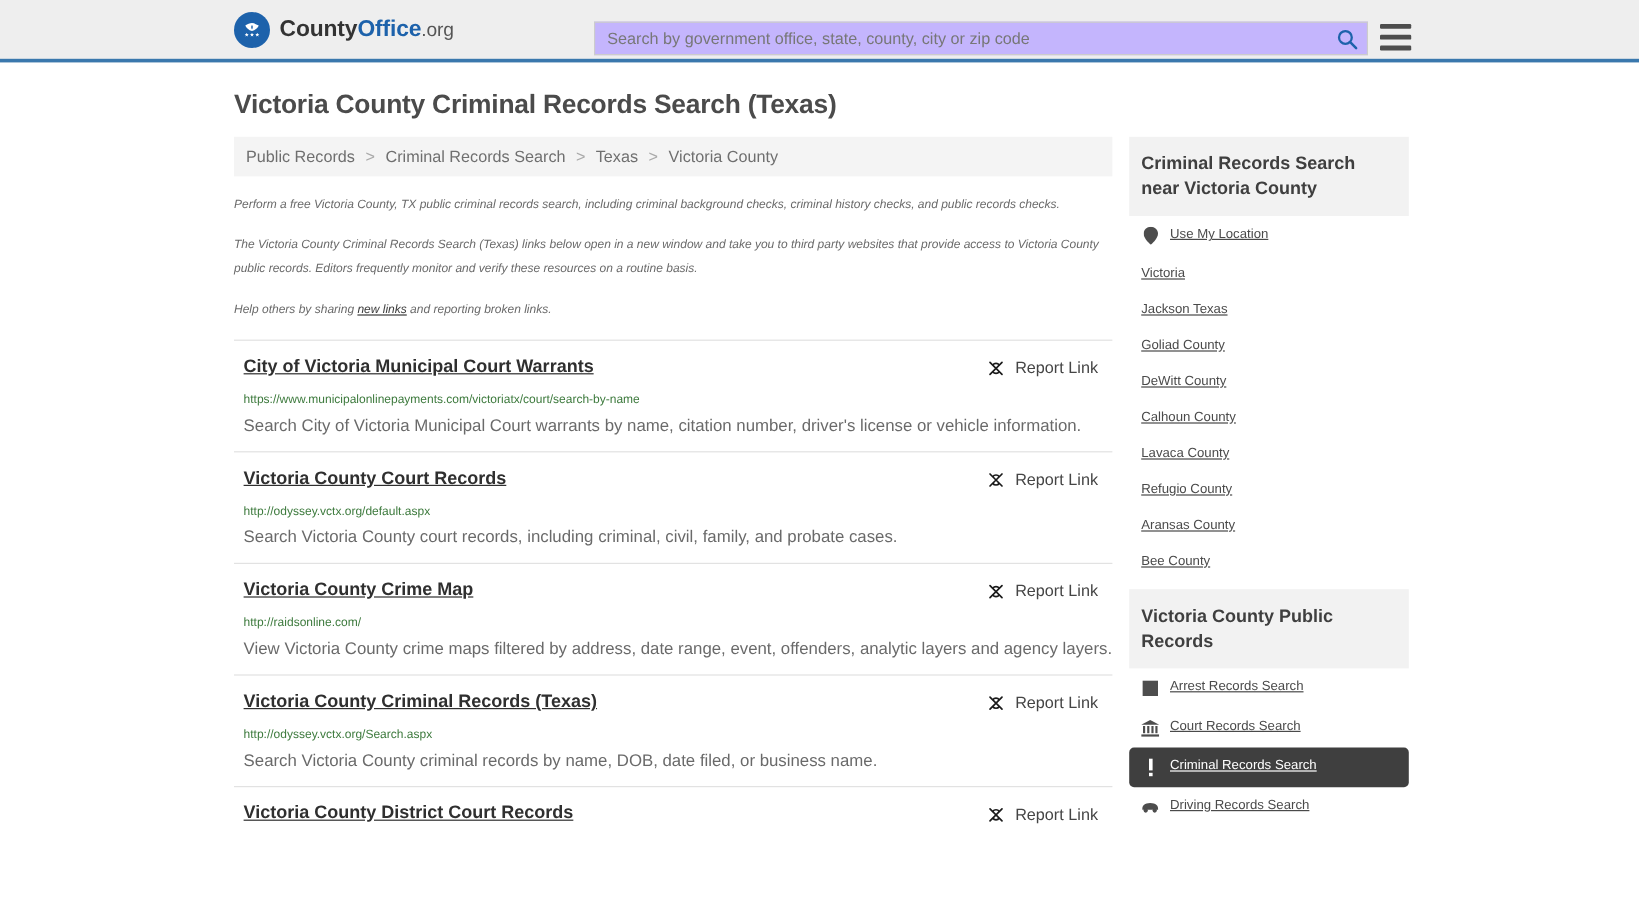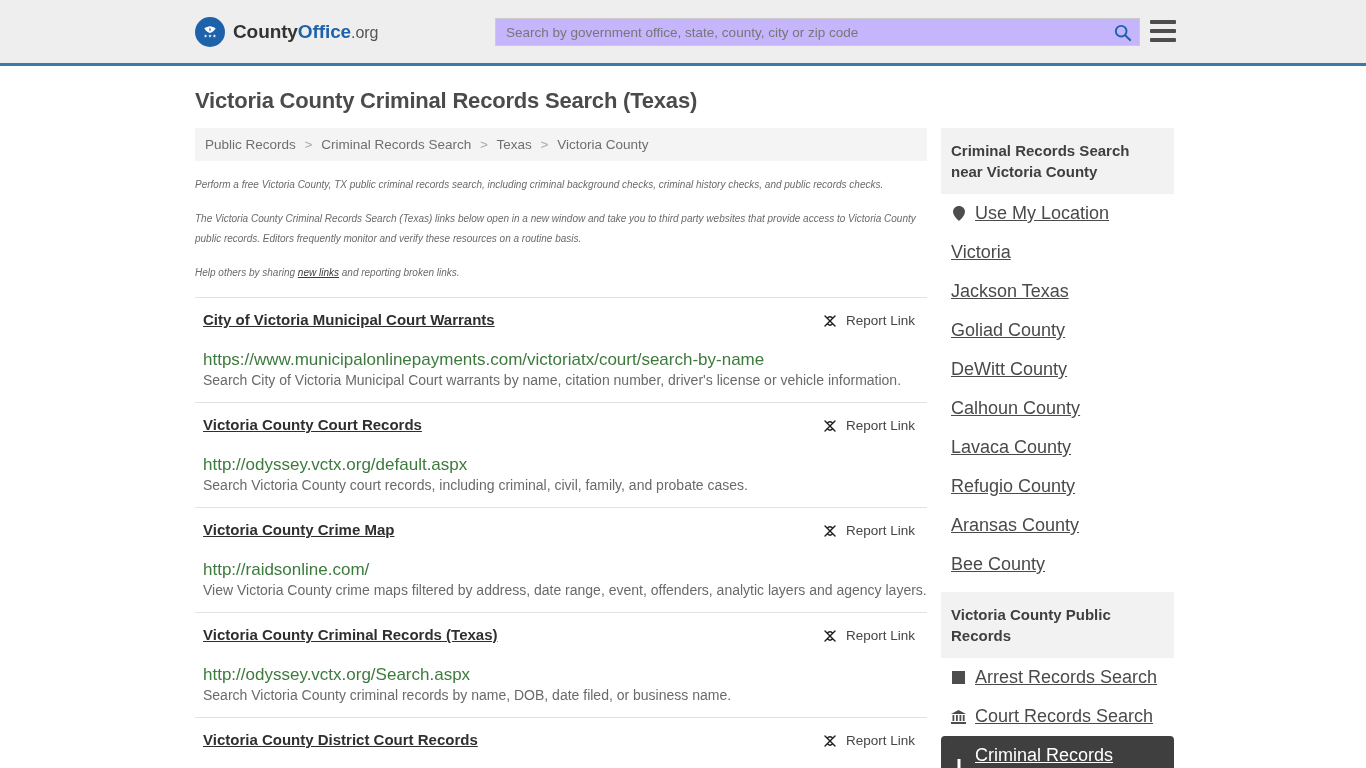--- a/index.html
+++ b/index.html
@@ -9,21 +9,21 @@
     width: 1366px;
     height: 768px;
     overflow: hidden;
     background: #ffffff;
     font-family: "Liberation Sans", sans-serif;
     color: #5a5a5a;
   }
 
   
   .site-header {
-    height: 66px;
+    height: 52px;
     background: #eeeeee;
     border-bottom: 3px solid #3a78ad;
     display: flex;
     align-items: center;
     position: relative;
   }
   .logo-wrap {
     display: flex;
     align-items: center;
     margin-left: 195px;
@@ -177,23 +177,23 @@
     align-items: center;
     gap: 8px;
     font-size: 13.5px;
     color: #454545;
     white-space: nowrap;
     cursor: pointer;
     padding-right: 12px;
     margin-top: 1px;
   }
   .result-url {
-    font-size: 17px;
+    font-size: 10px;
     color: #3d7a3d;
-    margin-top: 21px;
+    margin-top: 9px;
     line-height: 17px;
     word-break: break-all;
   }
   .result-desc {
     font-size: 14px;
     color: #6a6a6a;
     line-height: 20px;
     margin-top: 2px;
   }
 
@@ -203,24 +203,24 @@
     background: #f2f2f2;
     padding: 12px 10px;
     font-size: 15px;
     font-weight: bold;
     color: #3f3f3f;
     line-height: 21px;
   }
   .side-list { padding: 0; margin: 0; list-style: none; }
   .side-item {
     display: flex;
-    align-items: center;
+    align-items: flex-start;
     gap: 9px;
     padding: 9px 10px;
-    font-size: 18px;
+    font-size: 11px;
     border-radius: 4px;
   }
   .side-item a {
     color: #4a4a4a;
     text-decoration: underline;
     cursor: pointer;
   }
   .side-item.active {
     background: #3f3f3f;
   }

